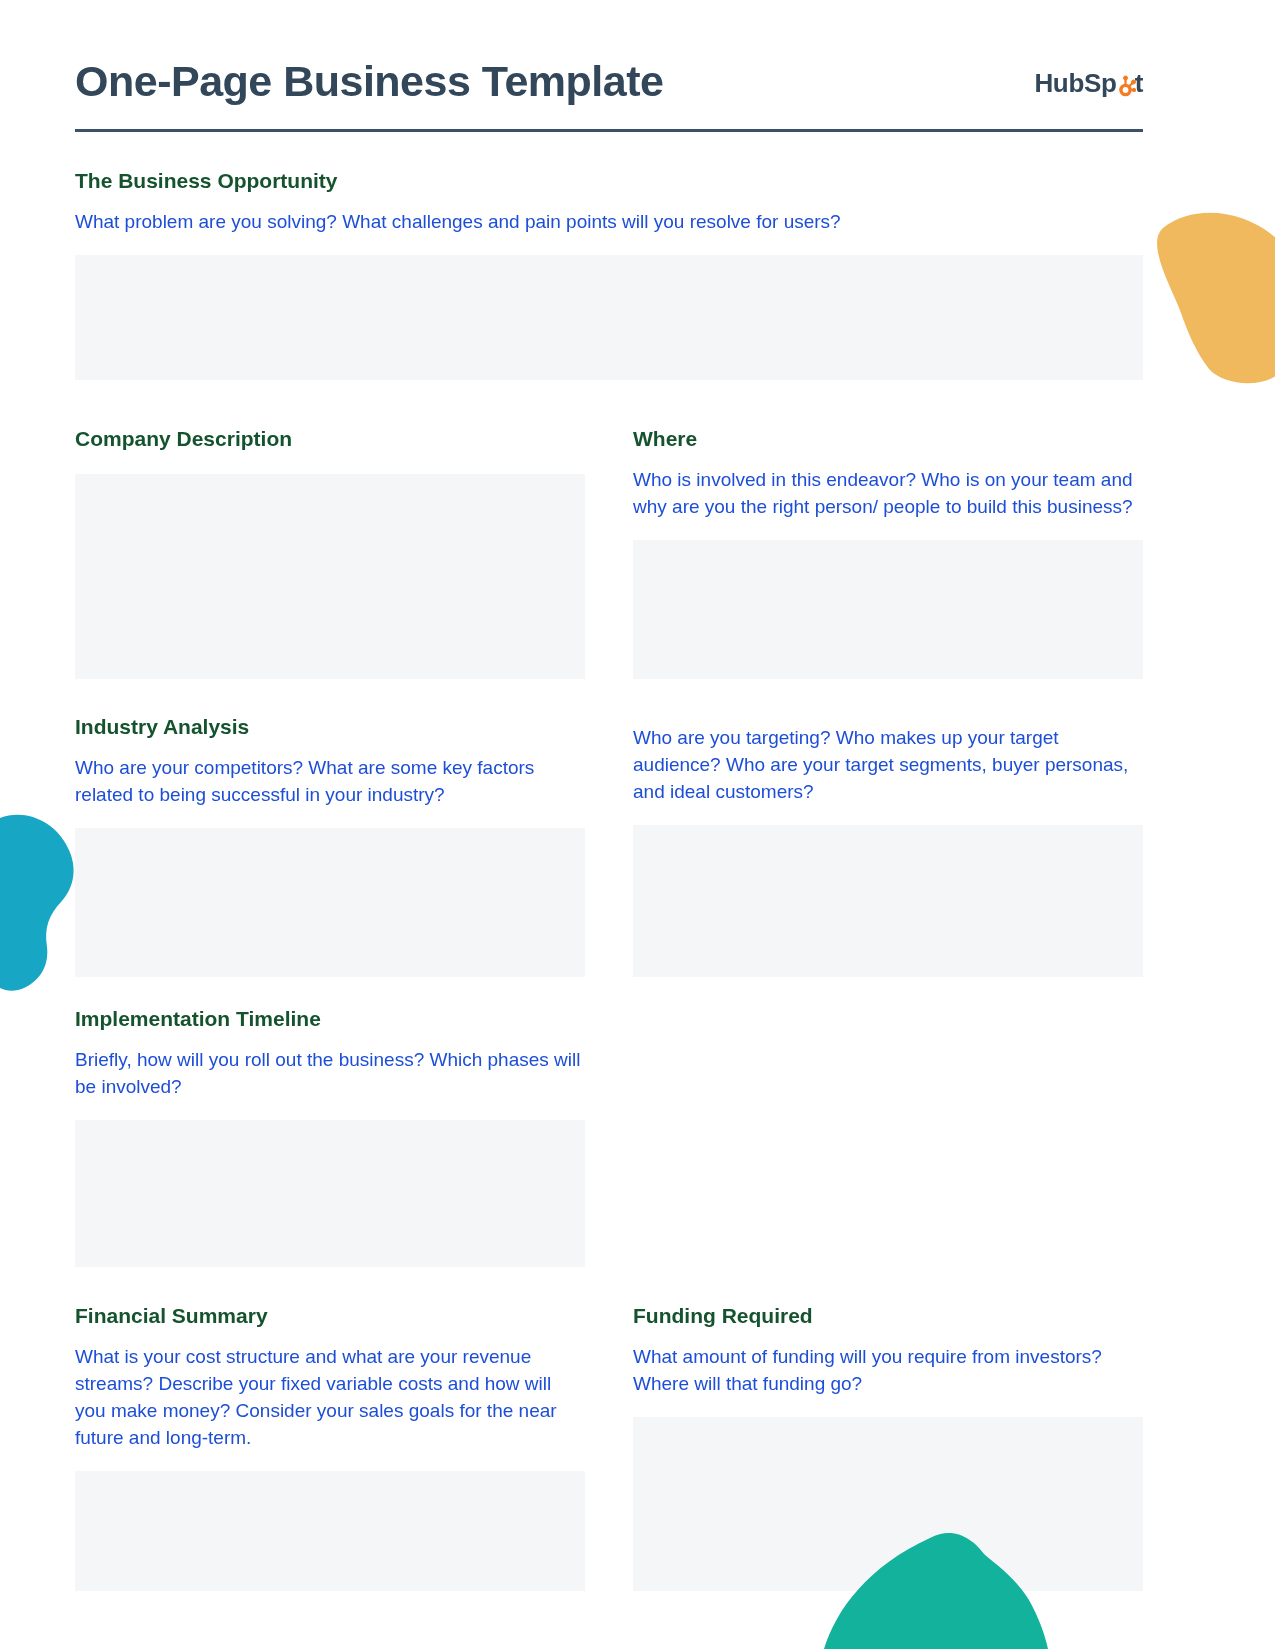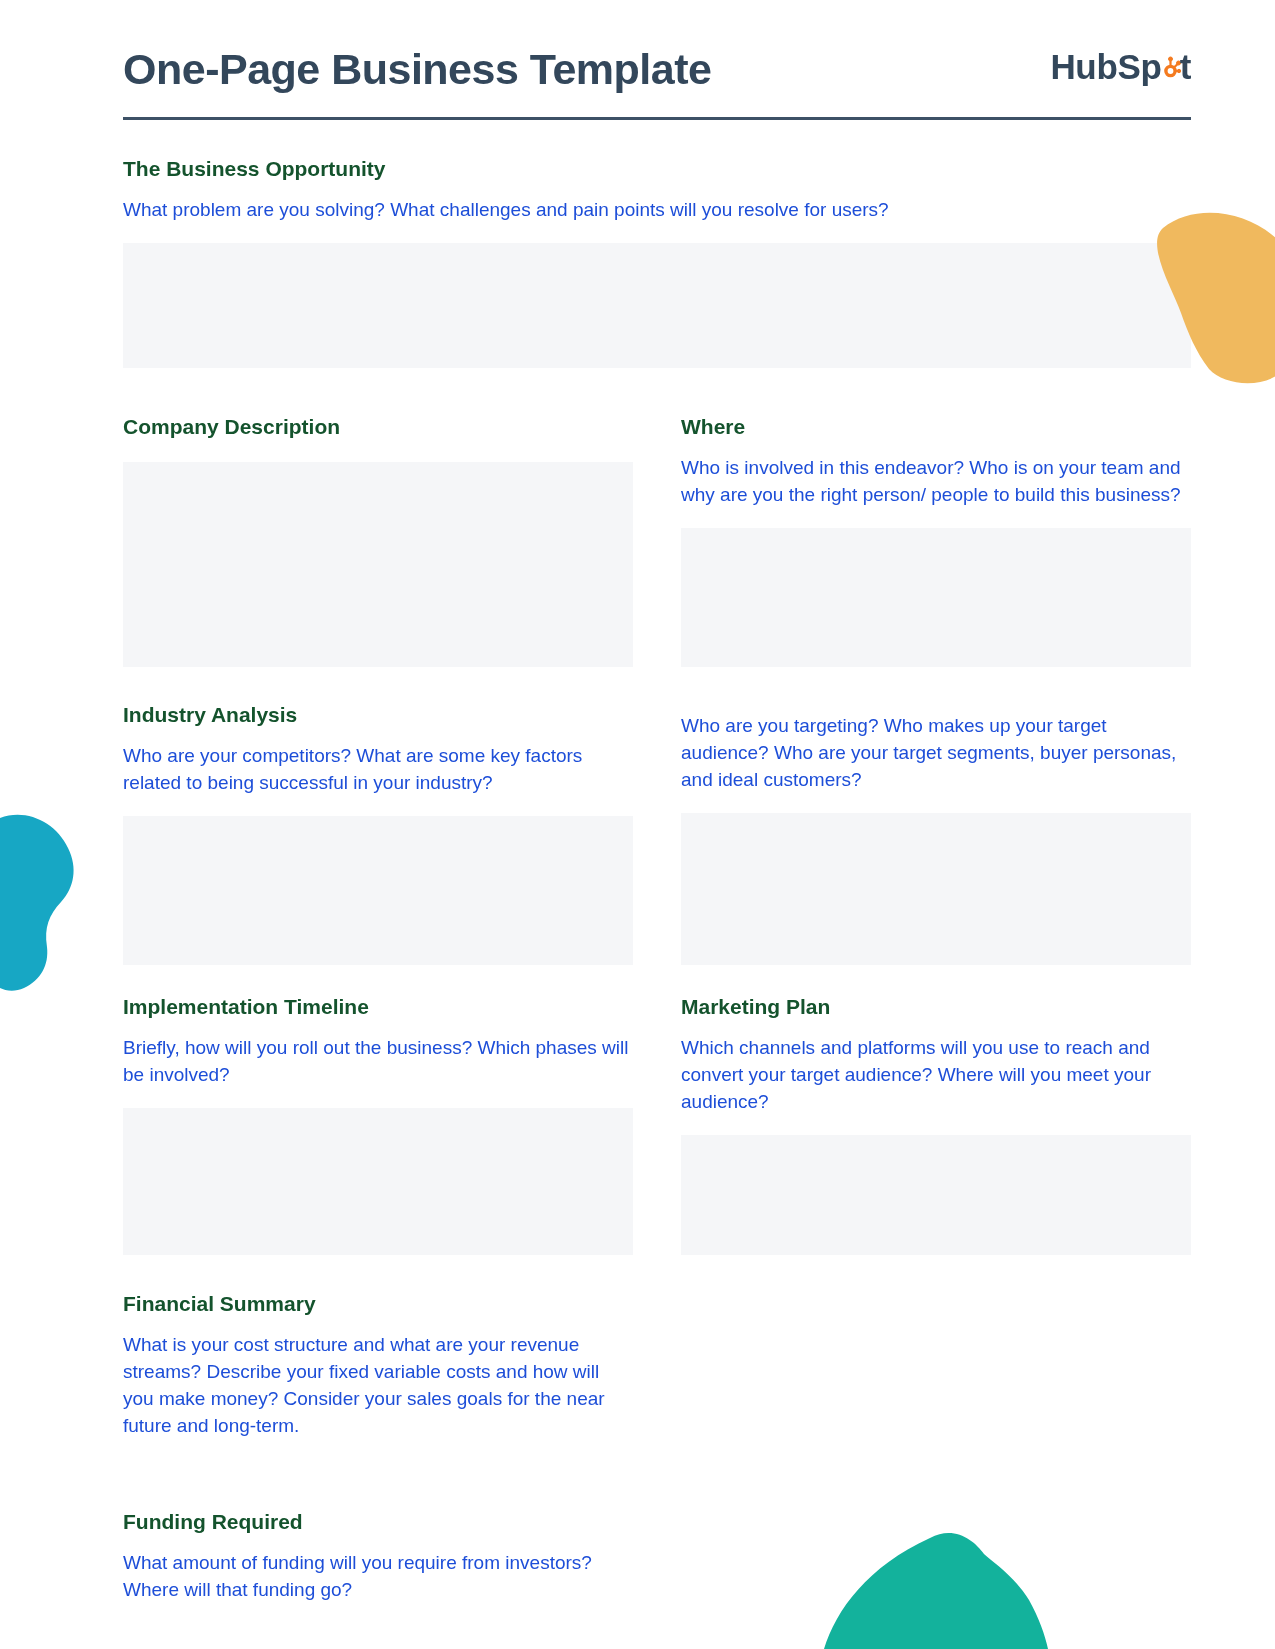--- a/index.html
+++ b/index.html
@@ -6,42 +6,41 @@
   .page{
     position:relative;
     width:1275px;height:1649px;
     background:#ffffff;
     overflow:hidden;
     font-family:"Liberation Sans", sans-serif;
     box-sizing:border-box;
   }
   .content{
     position:absolute;
-    left:75px;top:0;
+    left:75px;top:12px;
     width:1068px;
-    margin-left:48px;
   }
   
   .header{
     display:flex;
     justify-content:space-between;
     align-items:flex-end;
     padding-top:46px;
   }
   .doc-title{
     font-size:43px;
     font-weight:bold;
     color:#33475b;
     letter-spacing:-0.5px;
     line-height:1.1;
   }
   .logo{
     display:flex;
-    align-items:center;
-    font-size:35px;
+    align-items:flex-end;
+    font-size:26px;
     font-weight:bold;
     color:#33475b;
     letter-spacing:-0.3px;
     padding-bottom:6px;
   }
   .logo .sprocket{width:20px;height:26px;margin:0 -1px;}
   .divider{
     margin-top:24px;
     height:0;
     border-bottom:3px solid #3d5166;
@@ -72,21 +71,21 @@
   }
   .grid-row .cell{
     width:510px;
     display:flex;
     flex-direction:column;
   }
   .grid-row .cell .answer-box{flex:1;}
   .row-2{margin-top:44px;height:255px;gap:48px;}
   .row-3{margin-top:33px;height:265px;}
   .row-4{margin-top:27px;height:263px;}
-  .row-5{margin-top:34px;height:290px;flex-direction:column;}
+  .row-5{margin-top:34px;height:290px;}
   
   .blob{position:absolute;pointer-events:none;}
   .blob-yellow{left:1093px;top:208px;}
   .blob-teal{left:0;top:806px;}
   .blob-green{left:798px;top:1530px;}
 </style>
 </head>
 <body>
 
 <div class="page">
@@ -141,25 +140,20 @@
         <div class="answer-box"></div>
       </div>
     </div>
 
     <div class="grid-row row-4">
       <div class="cell">
         <div class="sec-heading">Implementation Timeline</div>
         <div class="sec-desc">Briefly, how will you roll out the business? Which phases will be involved?</div>
         <div class="answer-box"></div>
       </div>
-      <div class="cell">
-        <div class="sec-heading">Marketing Plan</div>
-        <div class="sec-desc">Which channels and platforms will you use to reach and convert your target audience? Where will you meet your audience?</div>
-        <div class="answer-box"></div>
-      </div>
     </div>
 
     <div class="grid-row row-5">
       <div class="cell">
         <div class="sec-heading">Financial Summary</div>
         <div class="sec-desc">What is your cost structure and what are your revenue streams? Describe your fixed variable costs and how will you make money? Consider your sales goals for the near future and long-term.</div>
         <div class="answer-box"></div>
       </div>
       <div class="cell">
         <div class="sec-heading">Funding Required</div>

